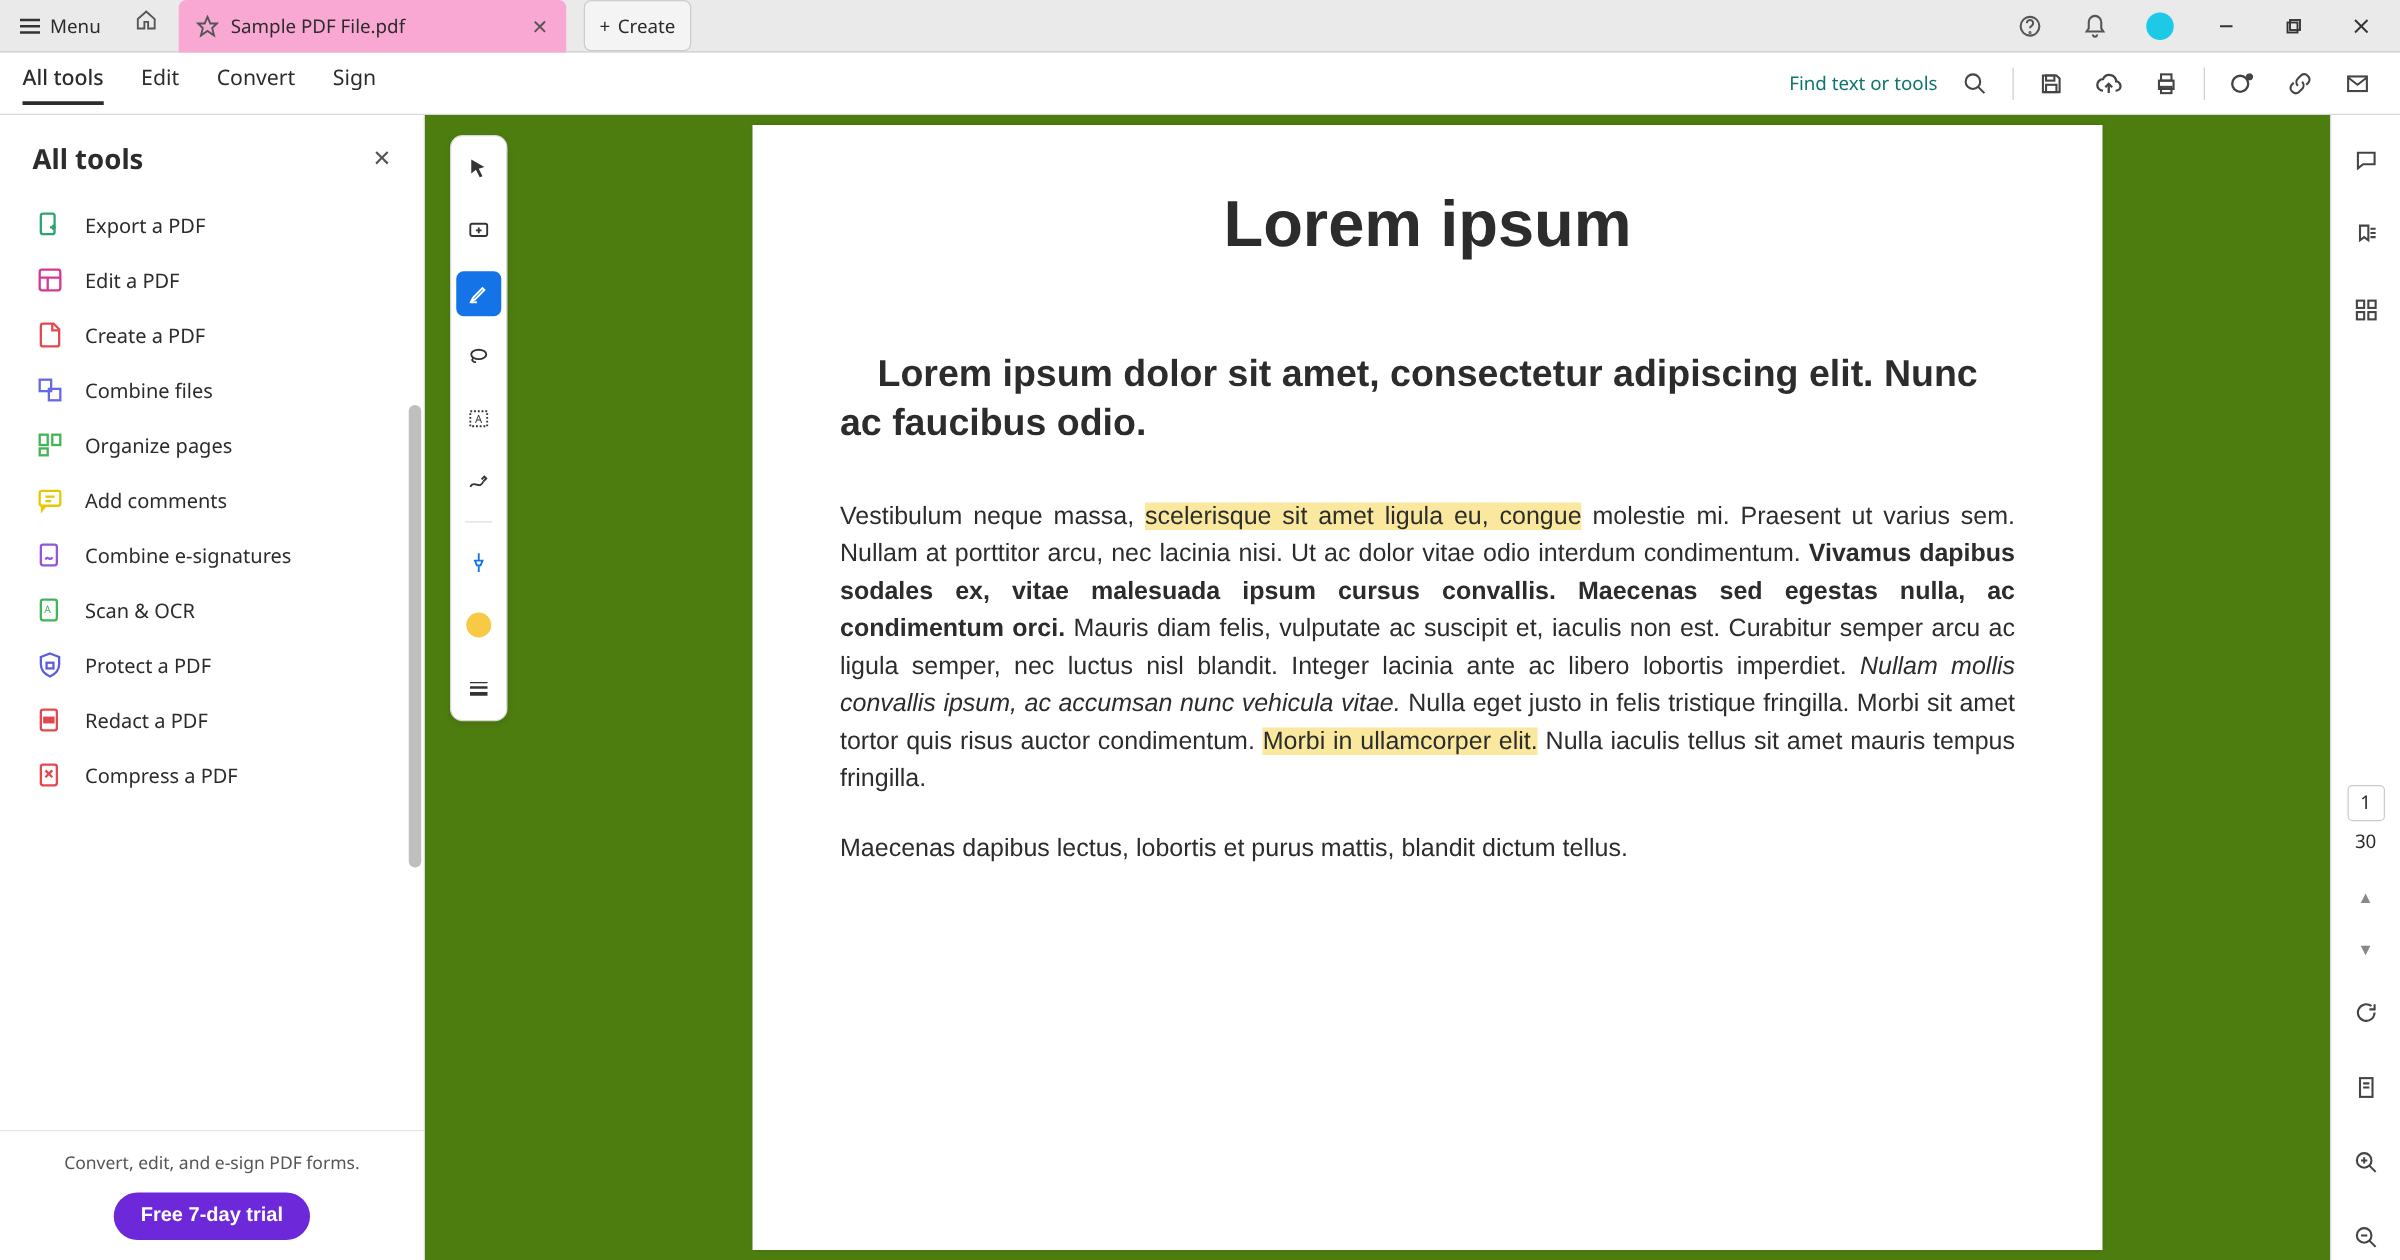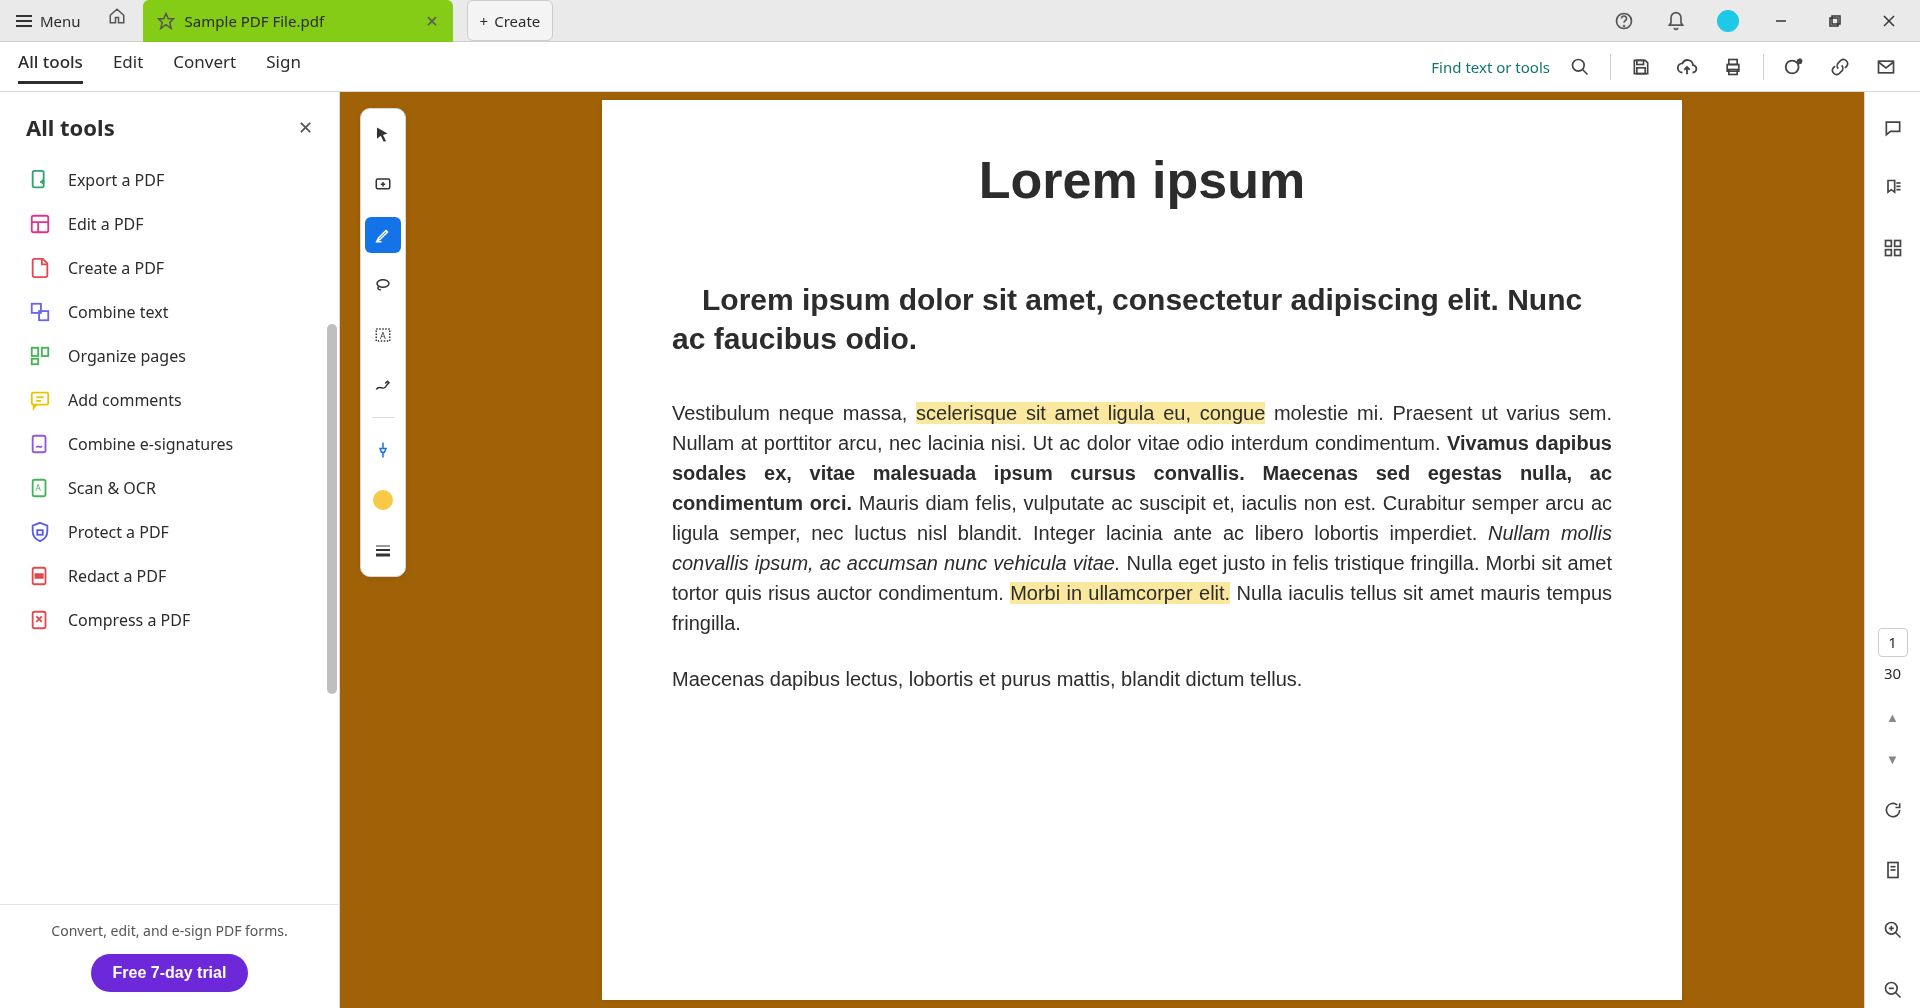--- a/index.html
+++ b/index.html
@@ -4,21 +4,21 @@
 <style>
 * { margin: 0; padding: 0; box-sizing: border-box; }
 body { font-family: -apple-system, "Segoe UI", system-ui, sans-serif; width: 1920px; height: 1008px; overflow: hidden; background: #fff; color: #2c2c2c; }
 
 
 .titlebar { height: 42px; background: #eaeaea; display: flex; border-bottom: 1px solid #d0d0d0; }
 .menu-btn { display: flex; align-items: center; gap: 8px; padding: 0 16px; font-size: 15px; cursor: pointer; }
 .ham { width: 16px; height: 12px; display: inline-block; }
 .ham span { display: block; height: 2px; background: #333; margin-bottom: 3px; }
 .home-btn { width: 40px; height: 32px; display:flex; align-items:center; justify-content:center; cursor:pointer; }
-.tab { height: 42px; background:#84cc16; display:flex; align-items:center; padding:0 14px; gap:10px; border-top-left-radius:6px; border-top-right-radius:6px; margin:0 6px; width: 310px; }
+.tab { height: 42px; background:#f9a8d4; display:flex; align-items:center; padding:0 14px; gap:10px; border-top-left-radius:6px; border-top-right-radius:6px; margin:0 6px; width: 310px; }
 .tab-title { font-size: 15px; flex:1; white-space: nowrap; overflow: hidden; text-overflow: ellipsis; }
 .close-x { font-size: 16px; color:#555; cursor:pointer; }
 .create-btn { background:#f4f4f4; border:1px solid #ccc; border-radius:6px; padding:4px 12px; display:flex; align-items:center; gap:6px; font-size:15px; margin-left:8px; cursor:pointer; }
 .titlebar-right { margin-left:auto; display:flex; align-items:center; gap:12px; padding-right:10px; }
 .tb-icon { width:40px; height:32px; display:flex; align-items:center; justify-content:center; cursor:pointer; color:#555; }
 .avatar-dot { width:22px; height:22px; border-radius:50%; background:#1ec8e7; }
 .win-ctrl { width:42px; height:32px; display:flex; align-items:center; justify-content:center; cursor:pointer; }
 
 
 .toolbar { height: 50px; display:flex; align-items:center; padding:0 18px; border-bottom:1px solid #d8d8d8; }
@@ -48,21 +48,21 @@
 .fake-scrollbar { position:absolute; right:2px; top:170px; width:10px; height:370px; background:#bfbfbf; border-radius:5px; }
 
 
 .annot-bar { position:absolute; left: 360px; top: 108px; width:46px; background:#fff; border:1px solid #d8d8d8; border-radius:10px; box-shadow:0 2px 6px rgba(0,0,0,0.08); padding:8px 0; display:flex; flex-direction:column; align-items:center; gap:14px; z-index:5; }
 .annot-item { width:36px; height:36px; display:flex; align-items:center; justify-content:center; cursor:pointer; border-radius:6px; color:#333; }
 .annot-item.active { background:#1473e6; color:#fff; }
 .yellow-dot { width:20px; height:20px; border-radius:50%; background:#f7c945; }
 .annot-hr { width:22px; height:1px; background:#ddd; }
 
 
-.doc-area { flex:1; background:#a16207; display:flex; justify-content:center; overflow:auto; position:relative; }
+.doc-area { flex:1; background:#4d7c0f; display:flex; justify-content:center; overflow:auto; position:relative; }
 .page-wrap { margin-left: 80px; margin-top: 8px; }
 .page { width: 1080px; background:#fff; padding: 50px 70px 120px 70px; min-height: 900px; box-shadow:0 0 4px rgba(0,0,0,0.1); }
 .doc-title { font-family: Arial, sans-serif; font-size:52px; font-weight:700; text-align:center; margin-bottom:70px; }
 .doc-subtitle { font-family: Arial, sans-serif; font-size:30px; font-weight:700; margin-bottom:40px; line-height:1.3; }
 .doc-subtitle .indent { margin-left:30px; }
 .doc-para { font-family: Arial, sans-serif; font-size:20px; line-height:1.5; text-align:justify; margin-bottom:26px; }
 .hl { background: #fae89e; }
 .b { font-weight:700; }
 .it { font-style:italic; }
 
@@ -239,21 +239,21 @@
             </span>
             <span>Create a PDF</span>
           </div>
         <div class="side-item">
             <span class="side-icon">
               <svg width="22" height="22" viewBox="0 0 24 24" fill="none" stroke="#6868e6" stroke-width="2">
                 <rect x="3" y="3" width="10" height="10"></rect>
                 <rect x="11" y="11" width="10" height="10"></rect>
               </svg>
             </span>
-            <span>Combine text</span>
+            <span>Combine files</span>
           </div>
         <div class="side-item">
             <span class="side-icon">
               <svg width="22" height="22" viewBox="0 0 24 24" fill="none" stroke="#44b556" stroke-width="2">
                 <rect x="3" y="3" width="7" height="9"></rect>
                 <rect x="14" y="3" width="7" height="9"></rect>
                 <rect x="3" y="15" width="7" height="6"></rect>
               </svg>
             </span>
             <span>Organize pages</span>

